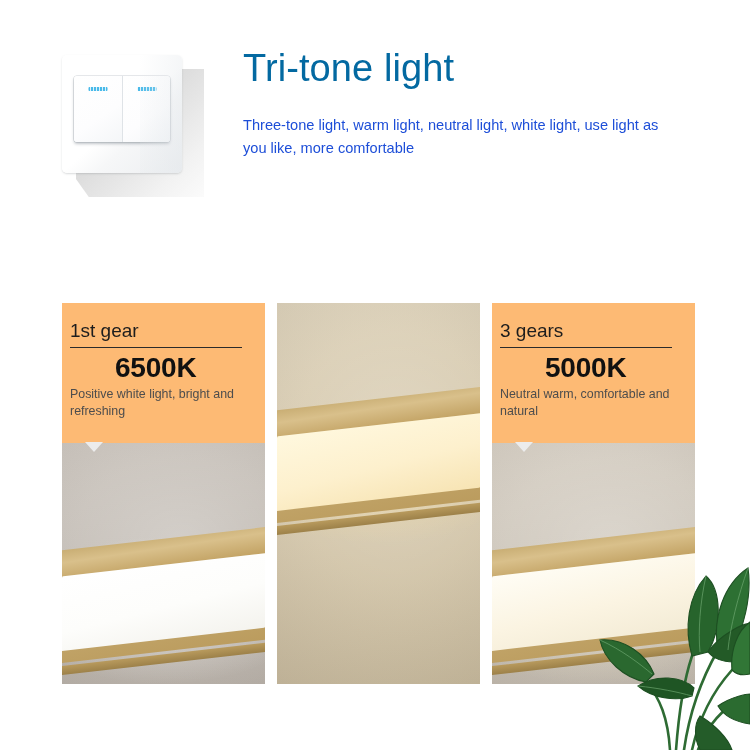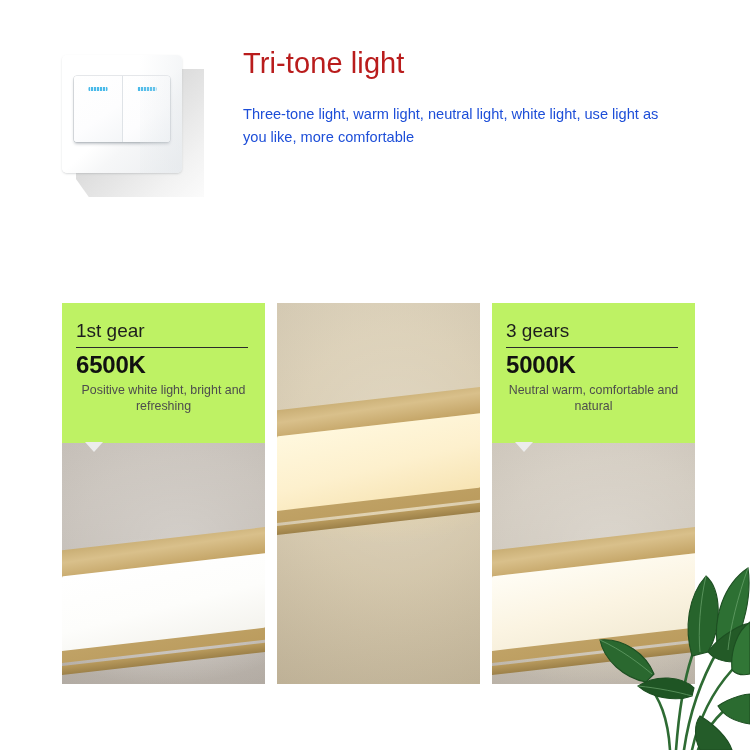--- a/index.html
+++ b/index.html
@@ -83,23 +83,23 @@
     opacity: 0.95;
   }
 
   
   .header-text {
     position: absolute;
     left: 243px; top: 46px;
     width: 470px;
   }
   .title {
-    font-size: 29px;
+    font-size: 38px;
     font-weight: 400;
-    color: #b91c1c;
+    color: #0369a1;
     letter-spacing: 0.1px;
     line-height: 1.2;
   }
   .subtitle {
     margin-top: 22px;
     font-size: 14.6px;
     font-weight: 400;
     color: #1d4ed8;
     line-height: 1.62;
     max-width: 428px;
@@ -119,52 +119,52 @@
     height: 381px;
     display: flex;
     flex-direction: column;
     overflow: hidden;
   }
 
   
   .card-head {
     position: relative;
     height: 140px;
-    background: #bef264;
-    padding: 18px 14px 0 14px;
+    background: #fdba74;
+    padding: 18px 14px 0 8px;
     flex: 0 0 140px;
   }
   .gear-name {
     font-size: 19px;
     font-weight: 400;
     color: #1d1d1d;
     line-height: 1.08;
     white-space: nowrap;
   }
   .gear-rule {
     margin-top: 5px;
     width: 172px;
     height: 1.4px;
     background: #2b2b2b;
   }
   .kelvin {
     margin-top: 4px;
-    font-size: 24px;
+    font-size: 28px;
     font-weight: 700;
     color: #111111;
     line-height: 1.12;
     letter-spacing: -0.2px;
+    margin-left: 45px;
   }
   .gear-desc {
     margin-top: 3px;
     font-size: 12.4px;
     font-weight: 400;
     color: #4d4d4d;
     line-height: 1.33;
-    text-align: center;
   }
   .notch {
     position: absolute;
     left: 23px; bottom: -9px;
     width: 0; height: 0;
     border-left: 9px solid transparent;
     border-right: 9px solid transparent;
     border-top: 10px solid #ececec;
     z-index: 4;
   }

